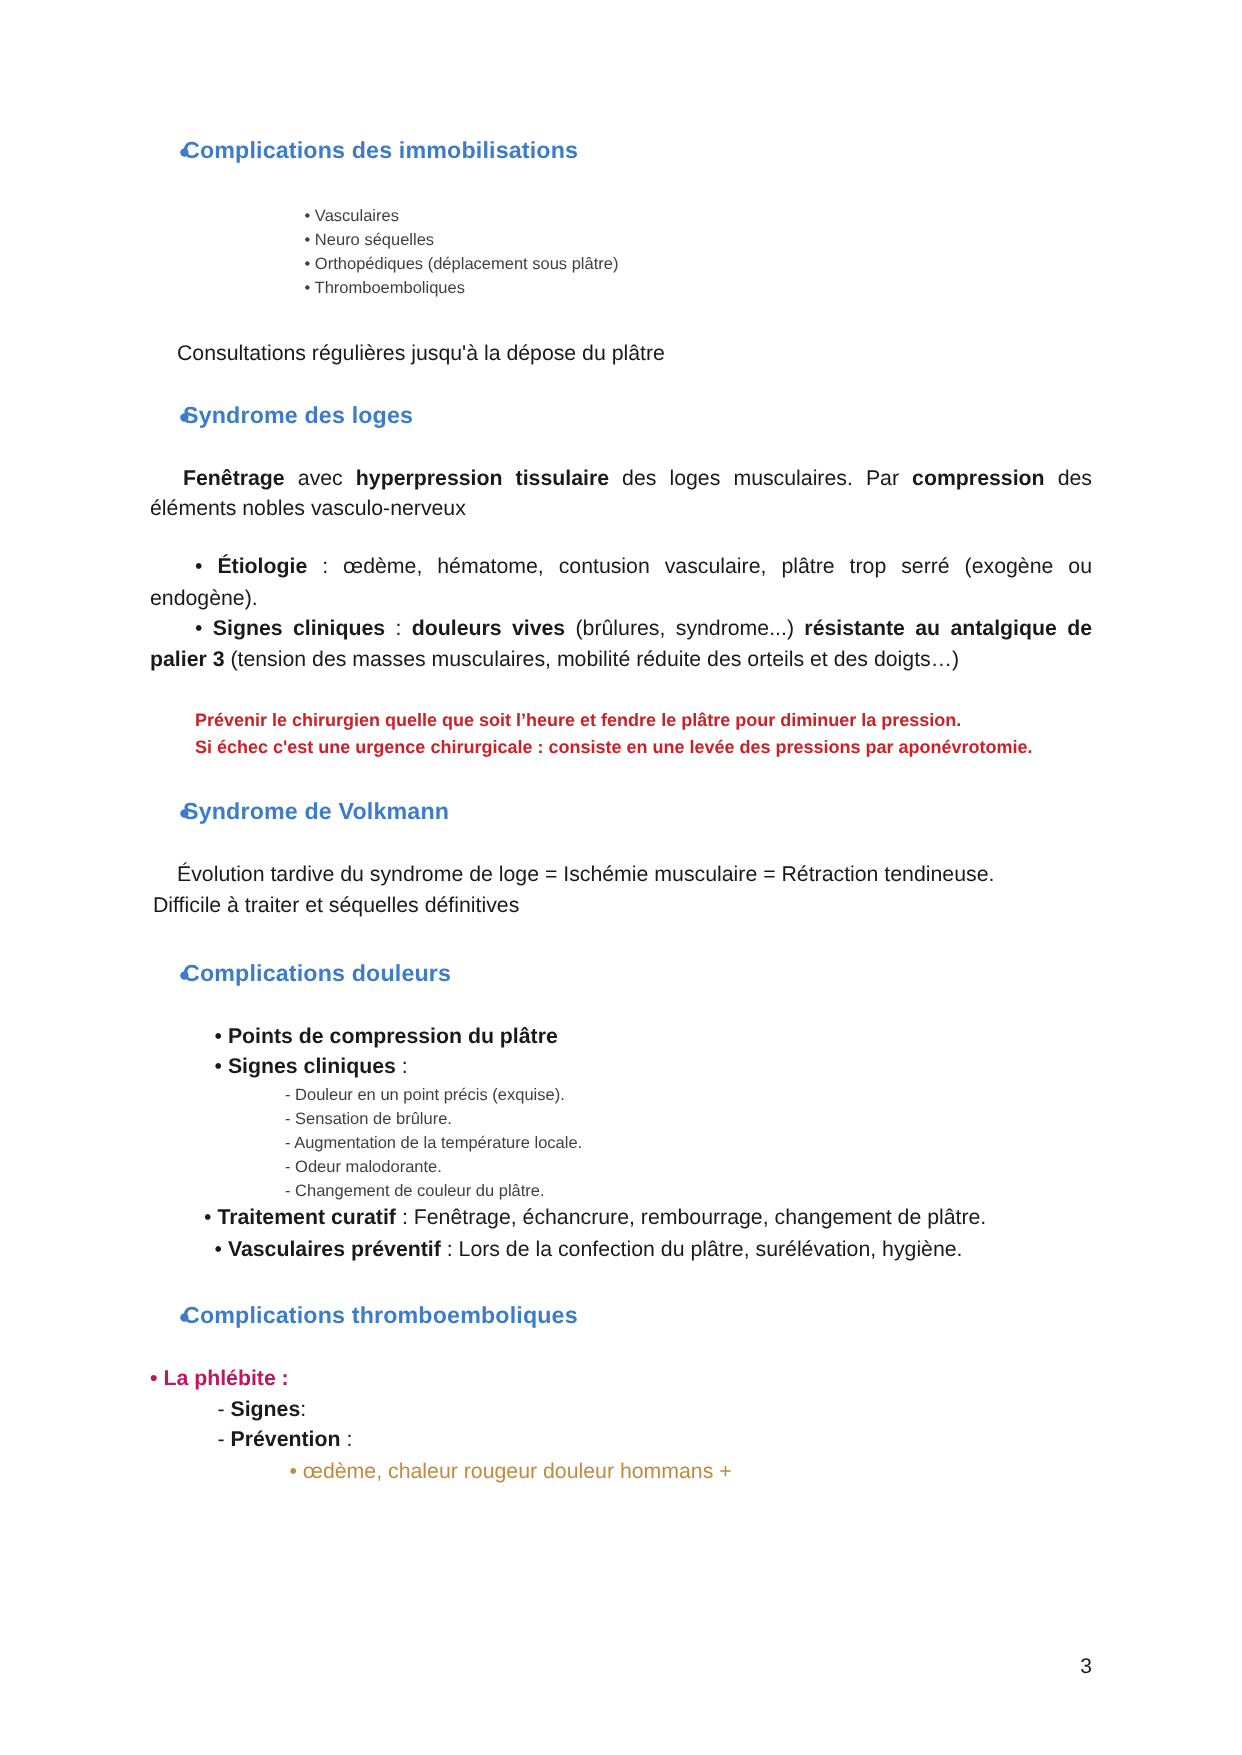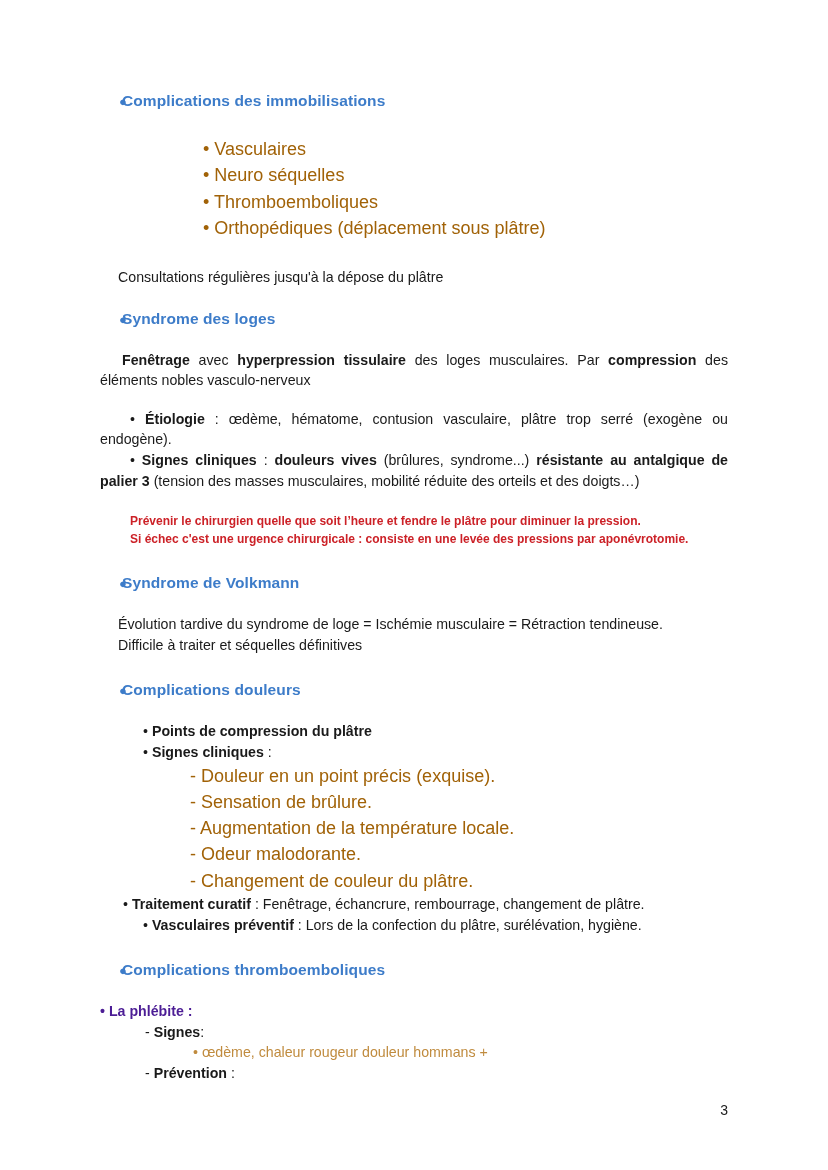--- a/index.html
+++ b/index.html
@@ -46,23 +46,23 @@
 
   
   .para {
     font-size: 14.2px;
     line-height: 1.45;
     color: #1a1a1a;
   }
   .para.just { text-align: justify; }
 
   .sub-list {
-    font-size: 18px;
+    font-size: 11px;
     line-height: 1.46;
-    color: #a16207;
+    color: #404040;
   }
   .sub-list div { white-space: pre; }
 
   .red {
     color: #cc2127;
     font-weight: bold;
     font-size: 12px;
     line-height: 1.46;
     text-align: justify;
   }
@@ -89,22 +89,22 @@
   <div class="h-blue">
     <span class="bul">●</span>
     <span class="txt">Complications des immobilisations</span>
   </div>
 
   <div class="sp-26"></div>
 
   <div class="sub-list" style="margin-left:103px;">
     <div>• Vasculaires</div>
     <div>• Neuro séquelles</div>
+    <div>• Orthopédiques (déplacement sous plâtre)</div>
     <div>• Thromboemboliques</div>
-    <div>• Orthopédiques (déplacement sous plâtre)</div>
   </div>
 
   <div class="sp-26"></div>
 
   <div class="para" style="margin-left:18px;">Consultations régulières jusqu'à la dépose du plâtre</div>
 
   <div class="sp-22"></div>
 
   <div class="h-blue">
     <span class="bul">●</span>
@@ -135,21 +135,21 @@
   <div class="sp-26"></div>
 
   <div class="h-blue">
     <span class="bul">●</span>
     <span class="txt">Syndrome de Volkmann</span>
   </div>
 
   <div class="sp-22"></div>
 
   <div class="para" style="margin-left:18px;">Évolution tardive du syndrome de loge = Ischémie musculaire = Rétraction tendineuse.</div>
-  <div class="para" style="margin-left:18px;">Difficile à traiter et séquelles définitives</div>
+  <div class="para" style="margin-left:2px;">Difficile à traiter et séquelles définitives</div>
 
   <div class="sp-26"></div>
 
   <div class="h-blue">
     <span class="bul">●</span>
     <span class="txt">Complications douleurs</span>
   </div>
 
   <div class="sp-22"></div>
 
@@ -162,46 +162,46 @@
   </div>
 
   <div class="sub-list" style="margin-left:90px;">
     <div>- Douleur en un point précis (exquise).</div>
     <div>- Sensation de brûlure.</div>
     <div>- Augmentation de la température locale.</div>
     <div>- Odeur malodorante.</div>
     <div>- Changement de couleur du plâtre.</div>
   </div>
 
-  <div class="para" style="margin-left:23px;">
+  <div class="para" style="margin-left:36px;">
     <span>• </span><b>Traitement curatif</b><span> : Fenêtrage, échancrure, rembourrage, changement de plâtre.</span>
   </div>
 
   <div class="para" style="margin-left:43px;">
     <span>• </span><b>Vasculaires préventif</b><span> : Lors de la confection du plâtre, surélévation, hygiène.</span>
   </div>
 
   <div class="sp-26"></div>
 
   <div class="h-blue">
     <span class="bul">●</span>
     <span class="txt">Complications thromboemboliques</span>
   </div>
 
   <div class="sp-22"></div>
 
-  <div class="para" style="margin-left:0px; color:#4c1d95; font-weight:bold;">
+  <div class="para" style="margin-left:0px; color:#be185d; font-weight:bold;">
     <span>• </span><span>La phlébite :</span>
   </div>
 
   <div class="para" style="margin-left:45px;">
     <span>- </span><b>Signes</b><span>:</span>
   </div>
 
-  <div class="para orange" style="margin-left:93px;">• œdème, chaleur rougeur douleur hommans +</div>
-
   <div class="para" style="margin-left:45px;">
     <span>- </span><b>Prévention</b><span> :</span>
   </div>
 
+  <div class="para orange" style="margin-left:93px;">• œdème, chaleur rougeur douleur hommans +</div>
+
   <div class="pagenum">3</div>
 
 </div>
 
 </body></html>

